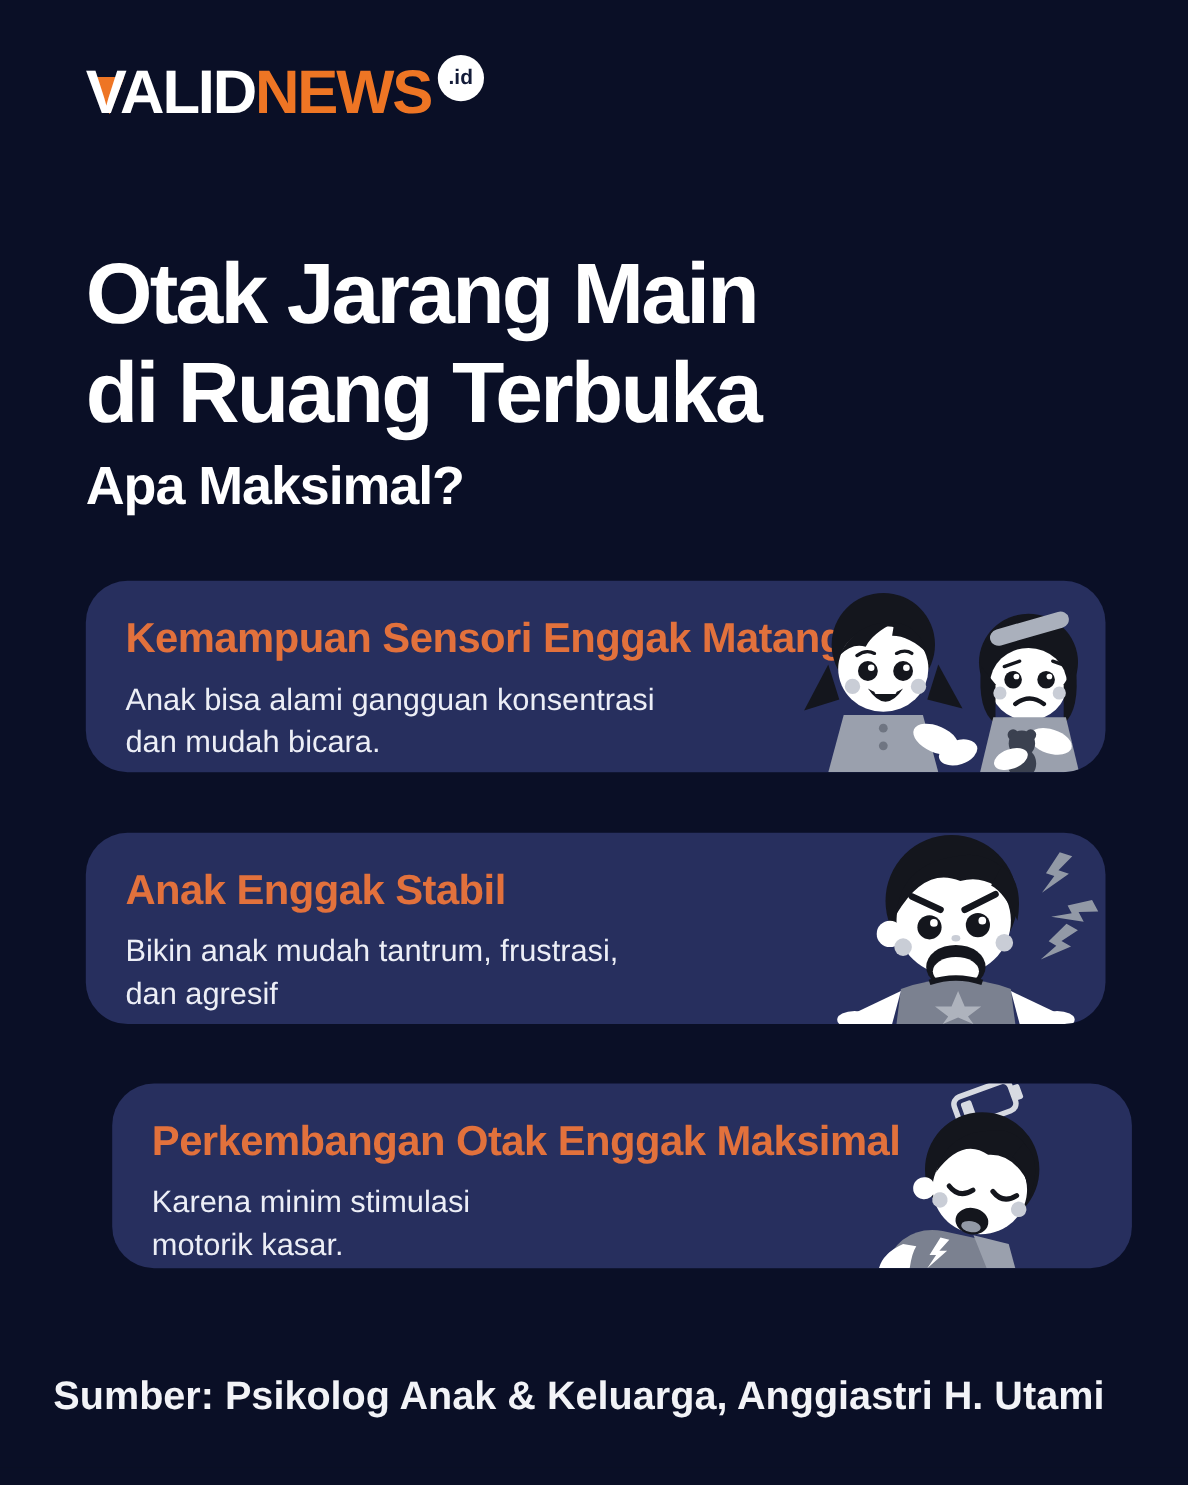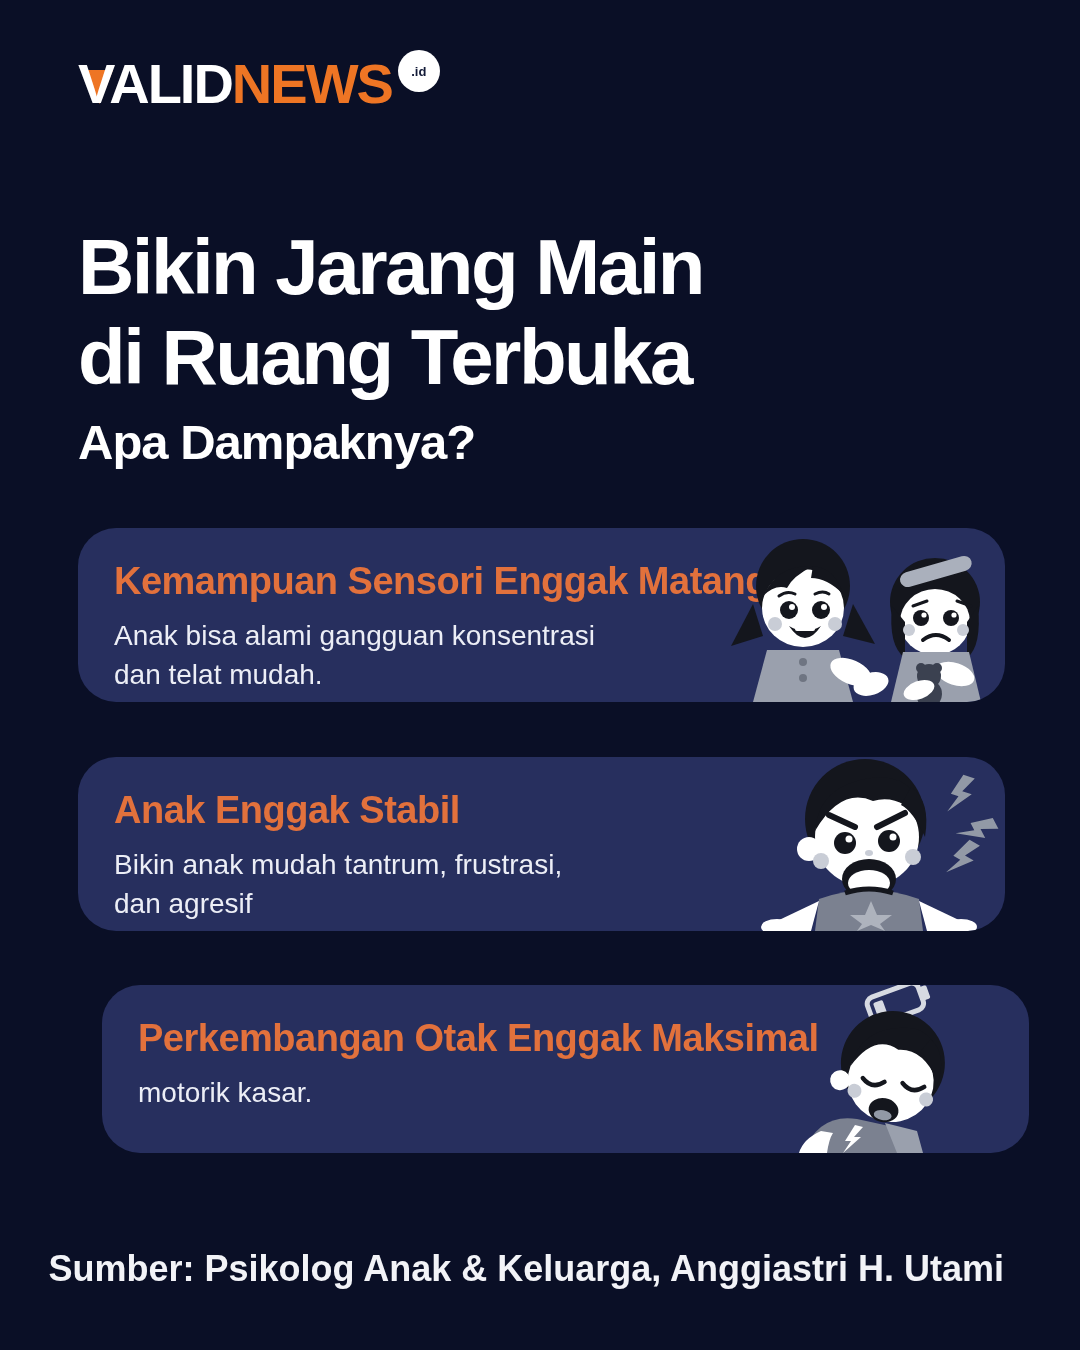--- a/index.html
+++ b/index.html
@@ -23,21 +23,21 @@
   .logo-text{position:relative;font-size:56px;font-weight:bold;letter-spacing:-2px;line-height:1;z-index:1;}
   .logo-valid{color:var(--white);position:relative;z-index:1;}
   .logo-news{color:var(--logo-orange);position:relative;z-index:1;}
   .logo-v-accent{
     position:absolute;left:7px;top:14px;width:28px;height:34px;z-index:0;
     background:var(--logo-orange);
     clip-path:polygon(0 0,100% 0,52% 100%);
   }
   .logo-badge{
     width:42px;height:42px;border-radius:50%;background:var(--white);
-    color:#131b38;font-size:13px;font-weight:bold;
+    color:#131b38;font-size:19px;font-weight:bold;
     display:flex;align-items:center;justify-content:center;
     margin-left:6px;margin-top:-6px;
   }
 
   
   .headline{
     position:absolute;left:78px;top:222px;color:var(--white);
     font-size:78px;font-weight:bold;letter-spacing:-2.5px;line-height:1.16;
   }
   .subtitle{
@@ -75,30 +75,30 @@
 <div class="canvas">
 
   <div class="logo">
     <div class="logo-text">
       <span class="logo-v-accent"></span><span class="logo-valid">VALID</span><span class="logo-news">NEWS</span>
     </div>
     <div class="logo-badge">.id</div>
   </div>
 
   <div class="headline">
-    <div>Bikin Jarang Main</div>
+    <div>Otak Jarang Main</div>
     <div>di Ruang Terbuka</div>
   </div>
-  <div class="subtitle">Apa Dampaknya?</div>
+  <div class="subtitle">Apa Maksimal?</div>
 
   <div class="card card-1">
     <div class="card-title">Kemampuan Sensori Enggak Matang</div>
     <div class="card-body">
       <div>Anak bisa alami gangguan konsentrasi</div>
-      <div>dan telat mudah.</div>
+      <div>dan mudah bicara.</div>
     </div>
     <svg class="card-art" width="282" height="176" viewBox="0 0 282 176">
 
       <g>
         <polygon points="30,78 8,120 40,110" fill="#14161d"></polygon>
         <polygon points="130,78 152,118 120,110" fill="#14161d"></polygon>
         <circle cx="80" cy="60" r="47" fill="#14161d"></circle>
         <ellipse cx="80" cy="82" rx="41" ry="39" fill="#ffffff"></ellipse>
         <path d="M 40,70 Q 55,38 90,40 Q 70,50 64,62 Q 52,58 40,70 Z" fill="#14161d"></path>
         <path d="M 90,40 Q 112,42 120,68 Q 104,52 88,52 Z" fill="#14161d"></path>
@@ -182,20 +182,21 @@
         <path d="M 158,148 L 200,168 L 208,178 L 166,178 Z" fill="#ffffff"></path>
         <ellipse cx="16" cy="174" rx="16" ry="8" fill="#ffffff"></ellipse>
         <ellipse cx="200" cy="174" rx="16" ry="8" fill="#ffffff"></ellipse>
       </g>
     </svg>
   </div>
 
   <div class="card card-3">
     <div class="card-title">Perkembangan Otak Enggak Maksimal</div>
     <div class="card-body">
+      <div>Karena minim stimulasi</div>
       <div>motorik kasar.</div>
     </div>
     <svg class="card-art" width="214" height="172" viewBox="0 0 214 172">
       <g transform="rotate(-20 112 24)">
         <rect x="84" y="8" width="54" height="28" rx="7" fill="none" stroke="#d7dae2" stroke-width="5"></rect>
         <rect x="139" y="15" width="7" height="14" rx="2" fill="#d7dae2"></rect>
         <rect x="90" y="14" width="10" height="16" rx="2" fill="#d7dae2"></rect>
       </g>
       <g transform="rotate(10 105 110)">
         <circle cx="103" cy="82" r="52" fill="#14161d"></circle>

